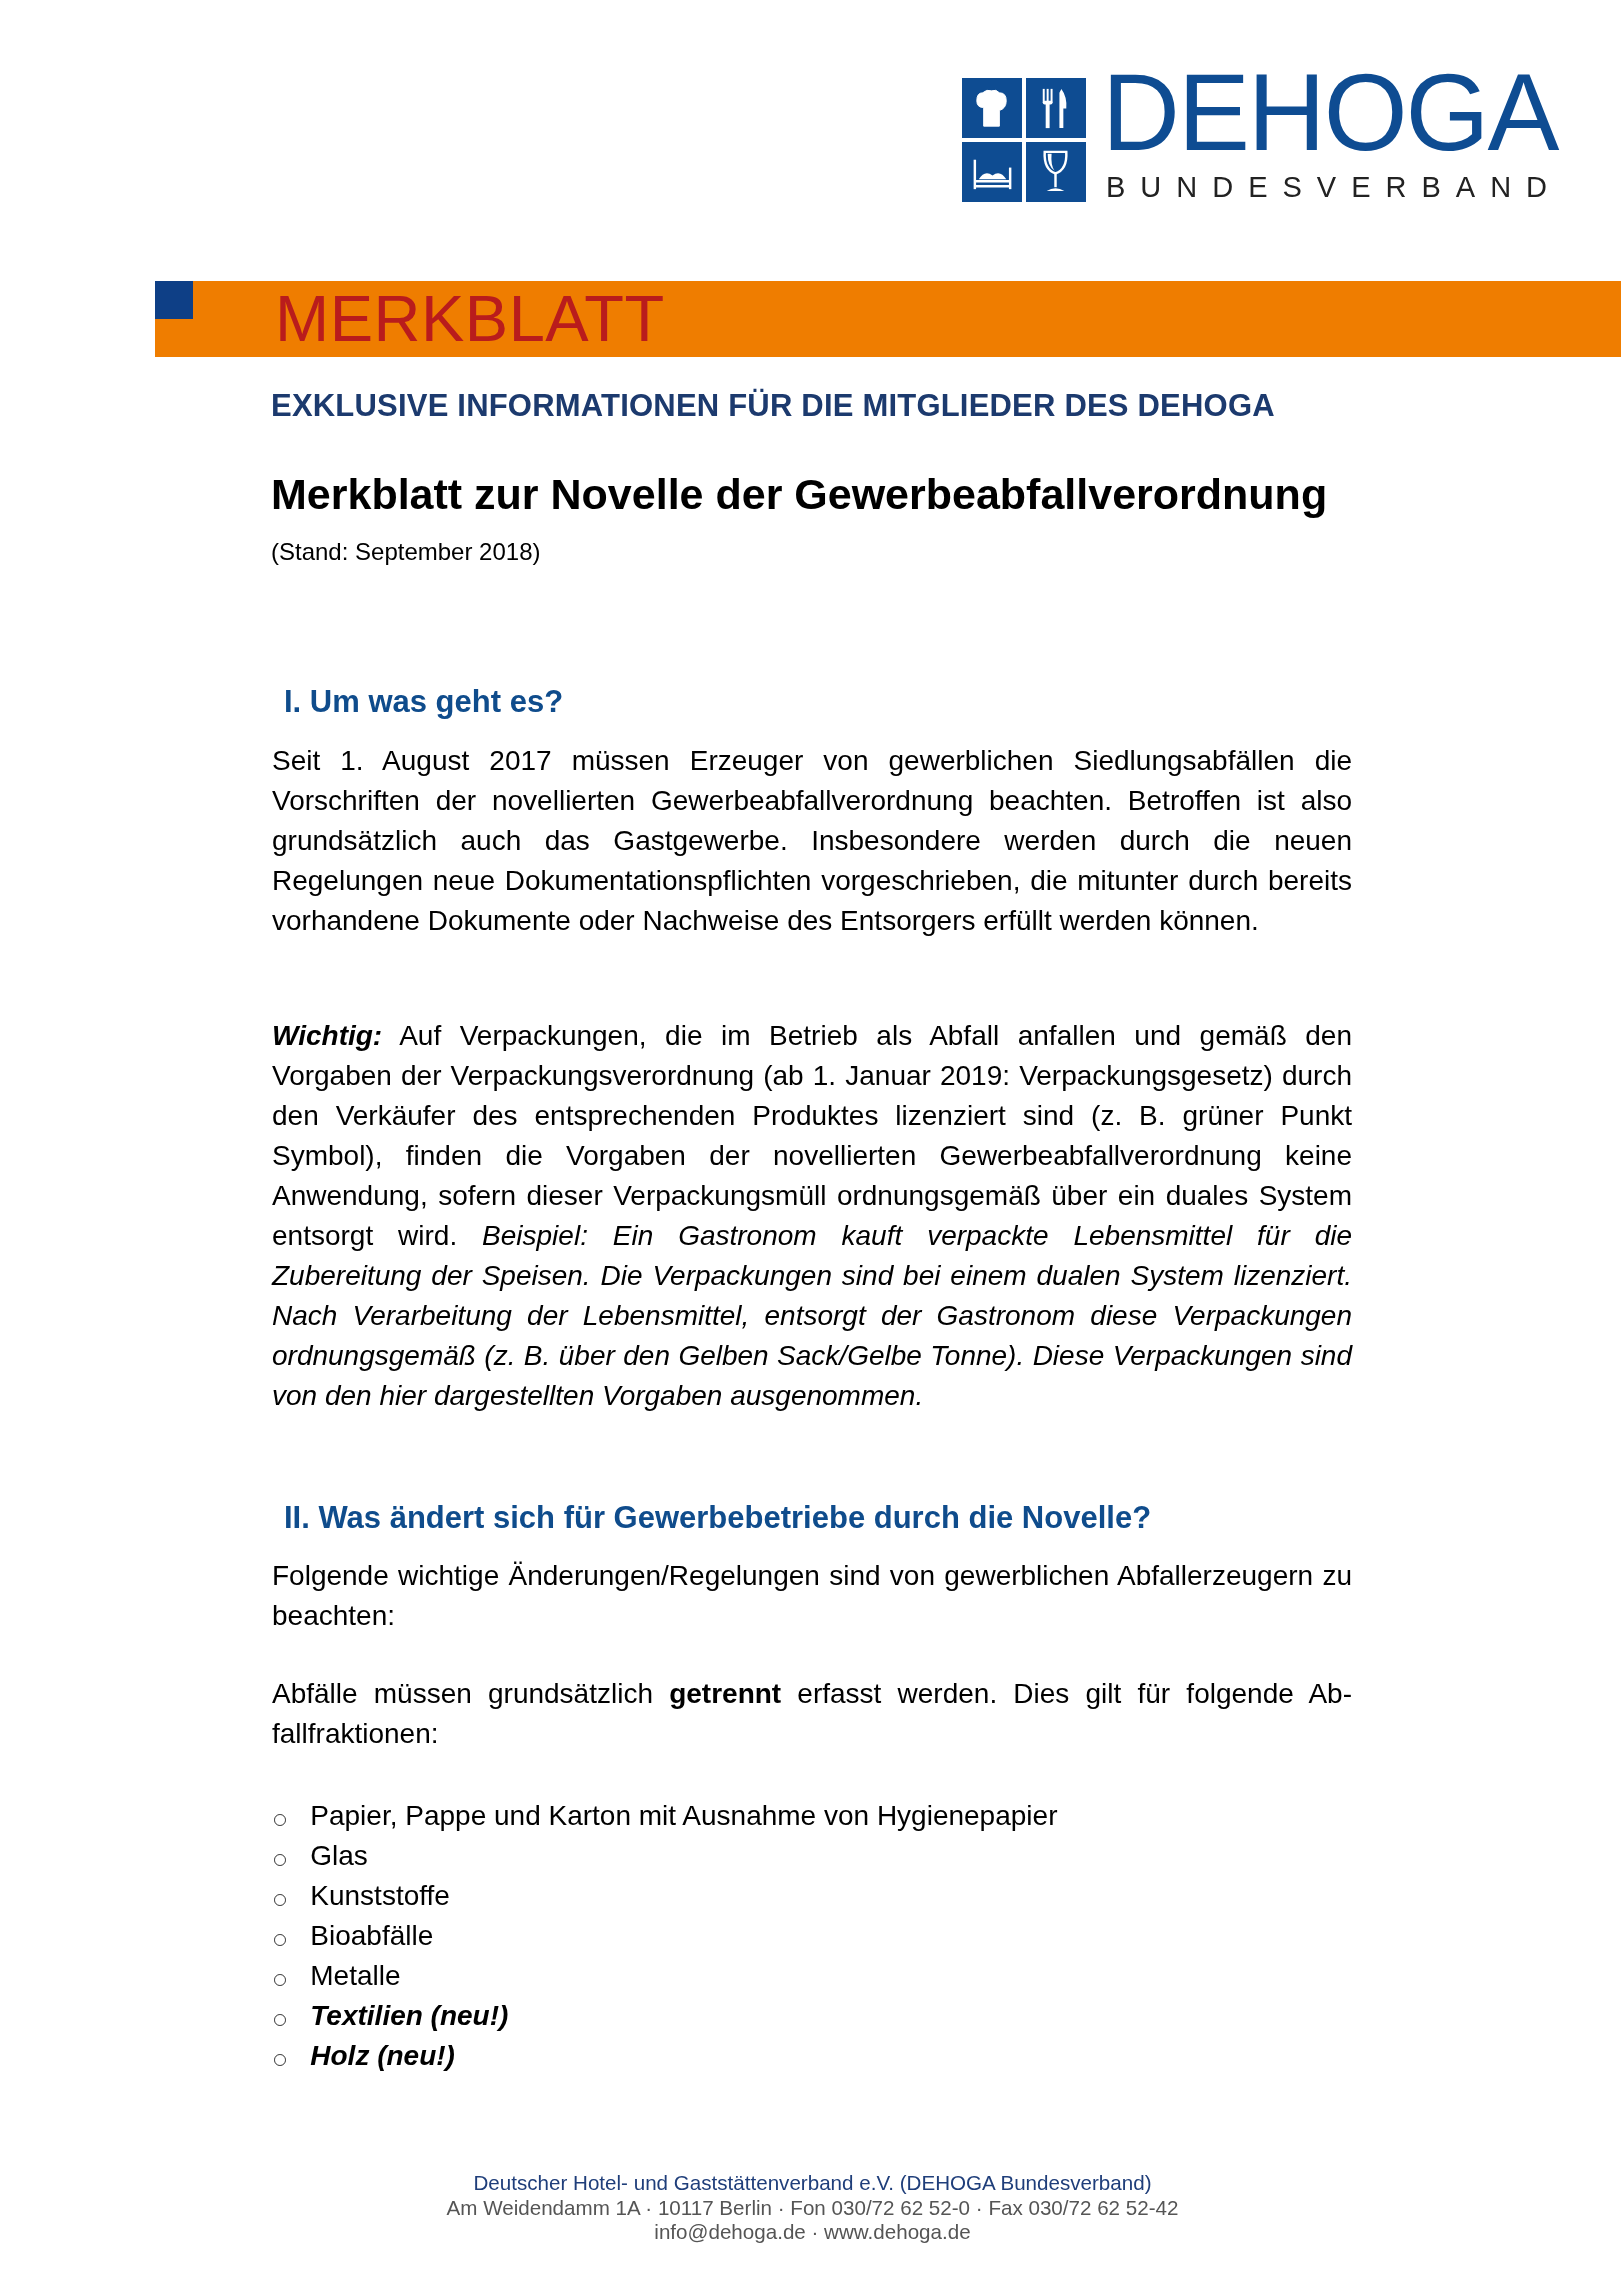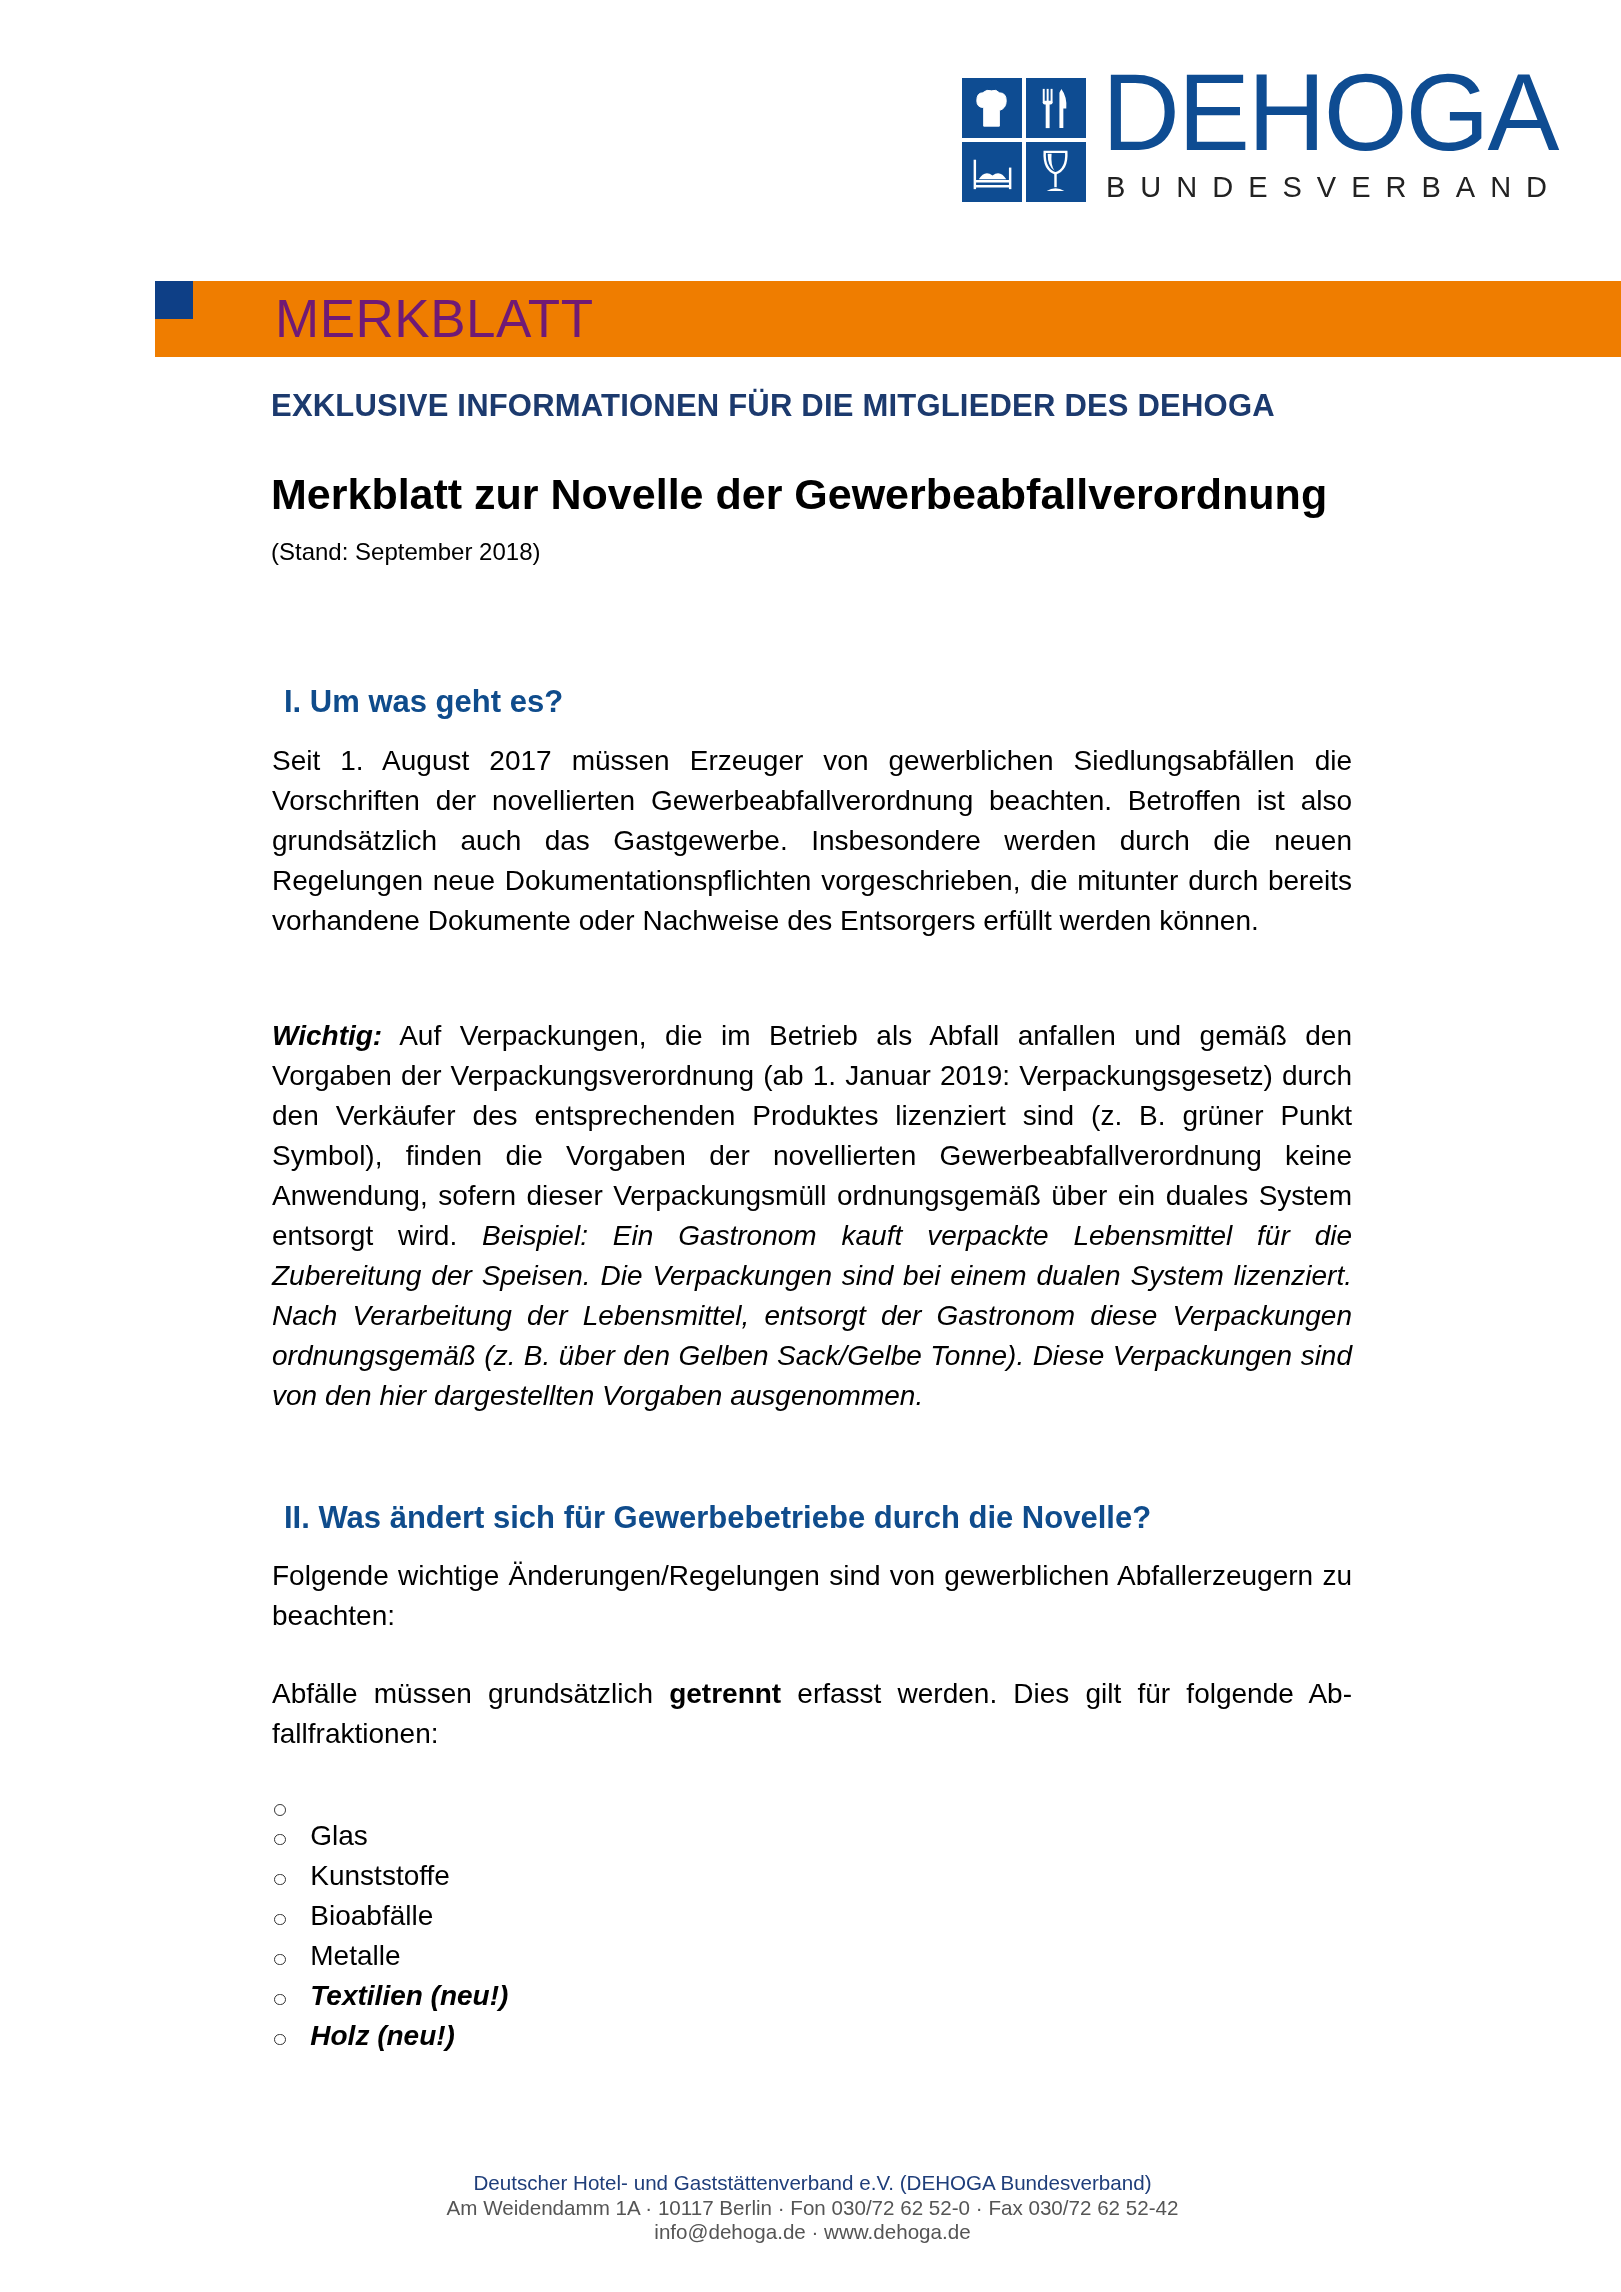--- a/index.html
+++ b/index.html
@@ -13,21 +13,21 @@
   .logo-tile { background: #0E4C92; display: flex; align-items: center; justify-content: center; }
   .logo-tile svg { width: 51px; height: 51px; }
   .logo-word { left: 1102px; top: 57px; font-size: 110px; line-height: 110px; color: #0E4C92;
                letter-spacing: -2px; font-weight: normal; transform: scaleX(0.98); transform-origin: left; }
   .logo-sub { left: 1106px; top: 173px; font-size: 29px; line-height: 29px; color: #222;
               letter-spacing: 15px; text-align: right; }
 
   
   .band { left: 155px; top: 281px; width: 1466px; height: 76px; background: #EF7D00; }
   .band-square { left: 155px; top: 281px; width: 38px; height: 38px; background: #0E3F86; }
-  .band-title { left: 275px; top: 286px; font-size: 53px; line-height: 65px; color: #701a75; letter-spacing: 0.5px; }
+  .band-title { left: 275px; top: 286px; font-size: 65px; line-height: 65px; color: #b91c1c; letter-spacing: 0.5px; }
 
   .subtitle { left: 271px; top: 389px; font-size: 31px; line-height: 33px; font-weight: bold; color: #1C3A6E; letter-spacing: 0.2px; }
   .doc-title { left: 271px; top: 472px; font-size: 43px; line-height: 45px; font-weight: bold; color: #000; }
   .doc-date { left: 271px; top: 536px; font-size: 24px; line-height: 31px; color: #000; }
 
   .content { left: 272px; width: 1080px; }
   h2.section { margin: 12px; font-size: 31px; line-height: 35px; font-weight: bold; color: #0F4C8C; }
   p.body { margin: 0; font-size: 28px; line-height: 40px; text-align: justify; hyphens: manual; }
   .ital { font-style: italic; }
   .bold { font-weight: bold; }
@@ -112,20 +112,21 @@
 <div class="abs content" style="top:1556px;">
   <p class="body">Folgende wichtige Änderungen/Regelungen sind von gewerblichen Abfall­erzeugern zu beachten:</p>
 </div>
 <div class="abs content" style="top:1674px;">
   <p class="body"><span>Abfälle müssen grundsätzlich </span><span class="bold">getrennt</span><span> erfasst werden. Dies gilt für folgende Ab­fallfraktionen:</span></p>
 </div>
 <div class="abs content" style="top:1796px;">
   <ul class="fractions" id="fraction-list">
     <li>
         <span class="bullet"></span>
+        <span>Papier, Pappe und Karton mit Ausnahme von Hygienepapier</span>
       </li>
     <li>
         <span class="bullet"></span>
         <span>Glas</span>
       </li>
     <li>
         <span class="bullet"></span>
         <span>Kunststoffe</span>
       </li>
     <li>

